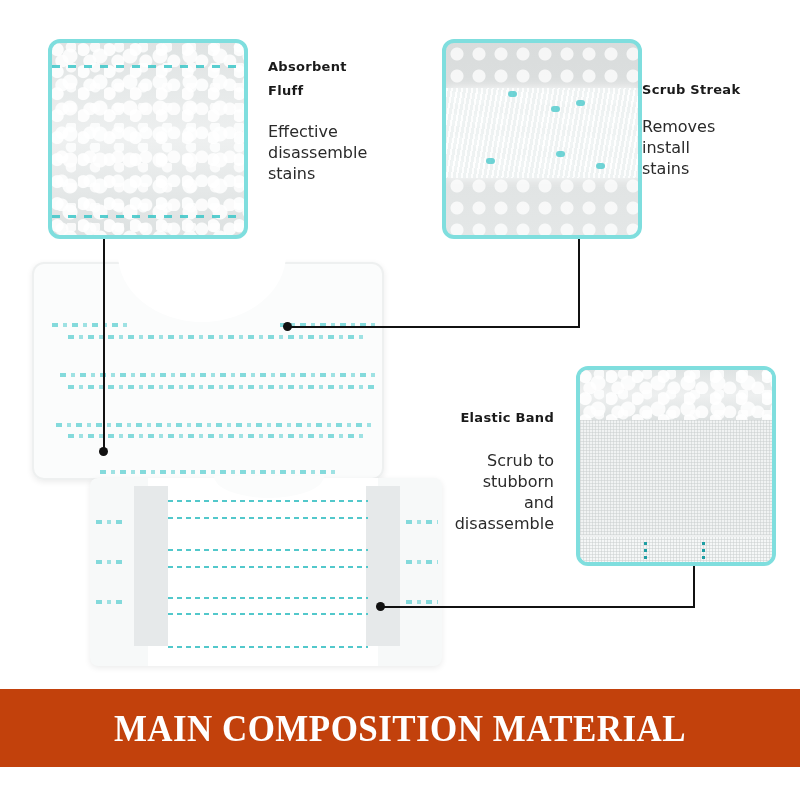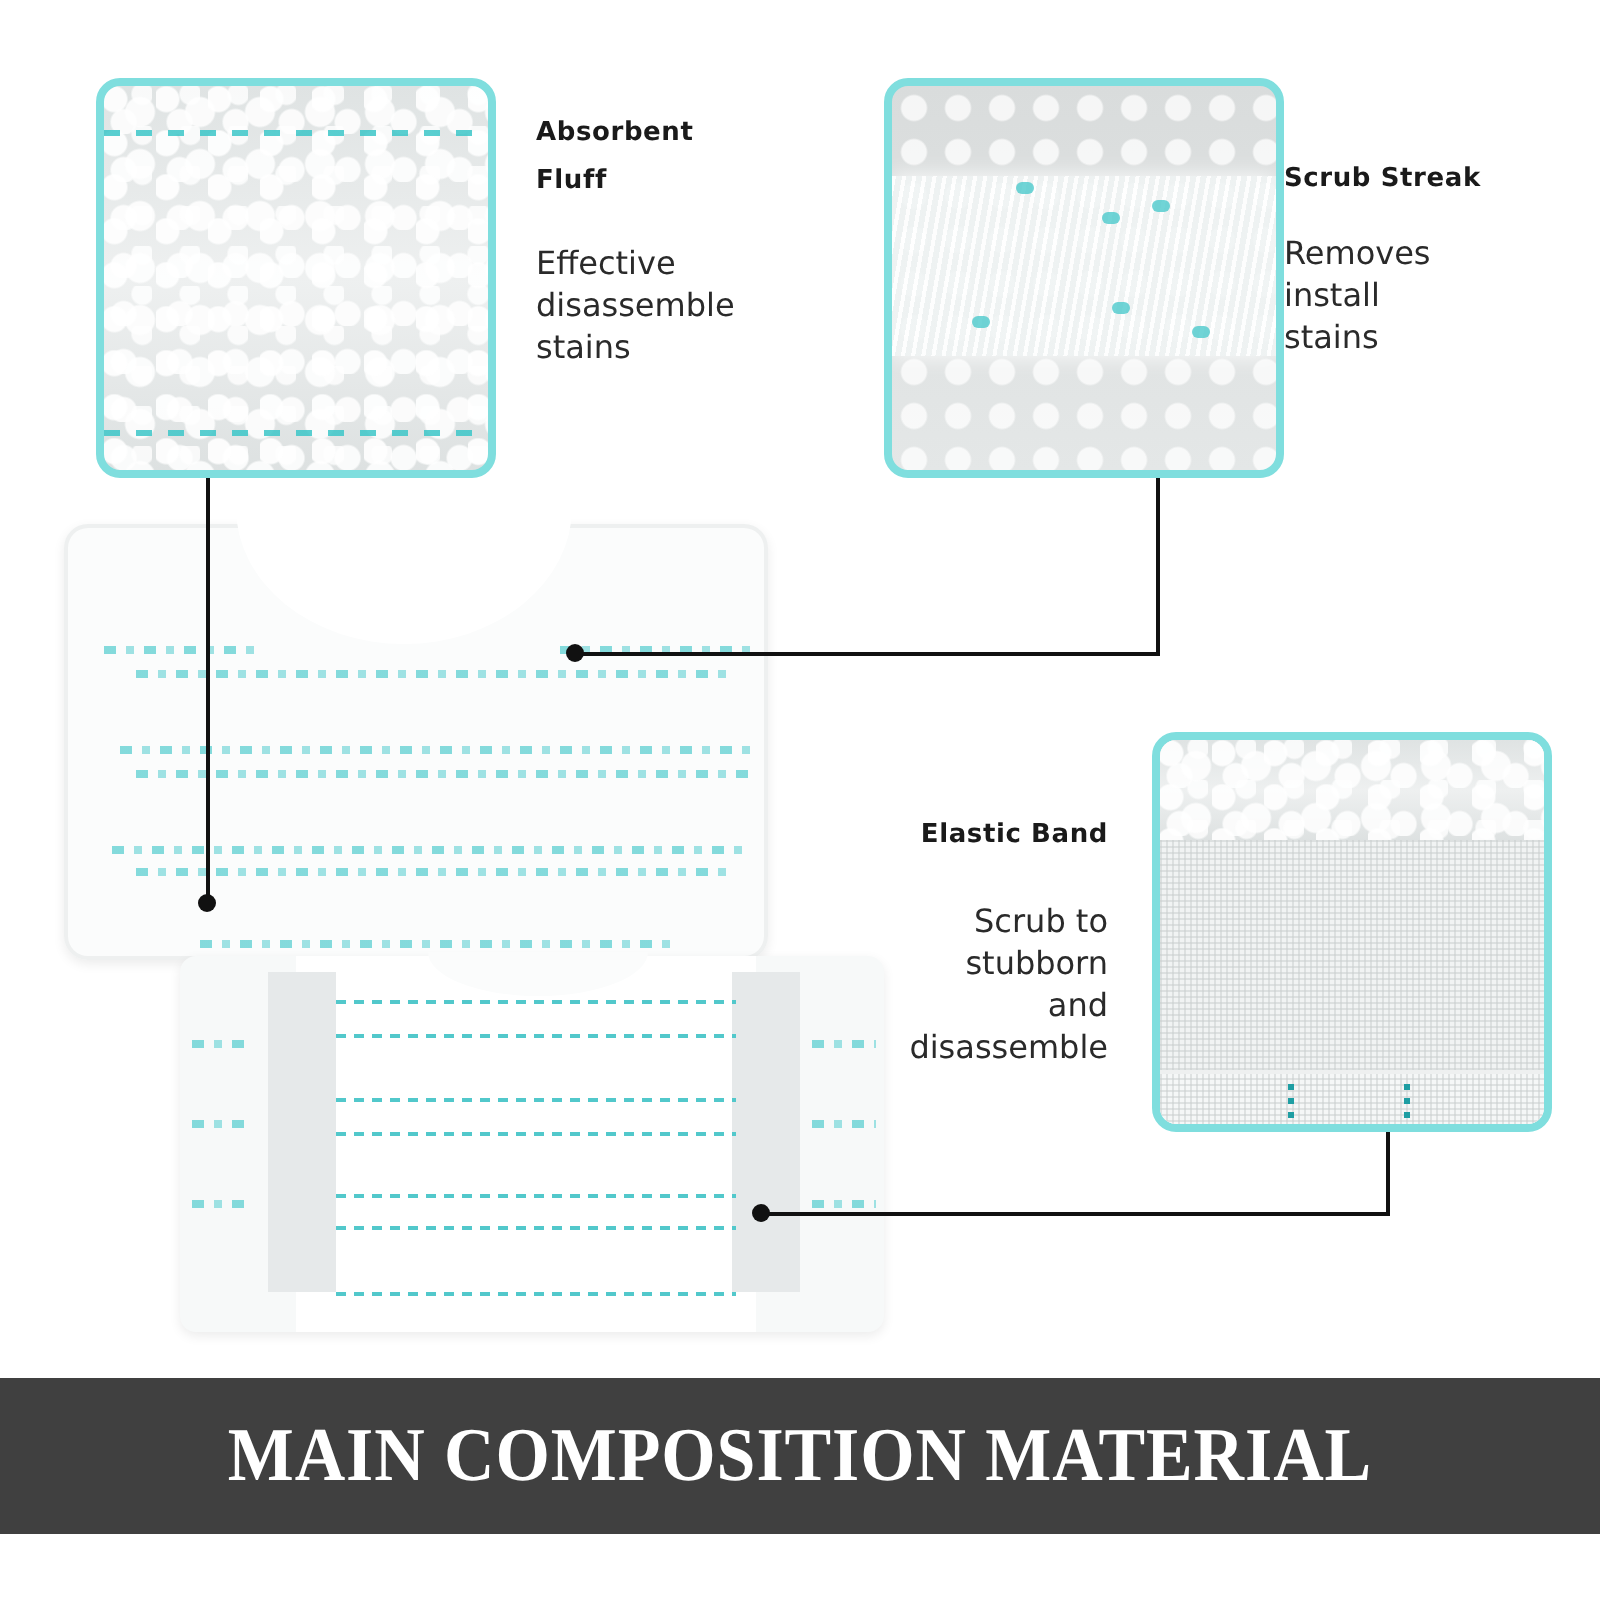--- a/index.html
+++ b/index.html
@@ -97,21 +97,21 @@
     }
     .bottom-notch {
       position: absolute; left: 214px; top: 476px; width: 110px; height: 22px;
       background: #fbfcfc;
       border-radius: 0 0 50% 50% / 0 0 100% 100%;
     }
 
     
     .banner {
       position: absolute; left: 0; top: 689px; width: 800px; height: 78px;
-      background: #404040;
+      background: #c2410c;
       display: flex; align-items: center; justify-content: center;
     }
     .banner-text {
       font-family: "Liberation Serif", "DejaVu Serif", serif;
       font-size: 38px; font-weight: bold; color: #ffffff;
       letter-spacing: .5px; transform: scaleX(.92);
     }
   </style>
 </head>
 <body>

